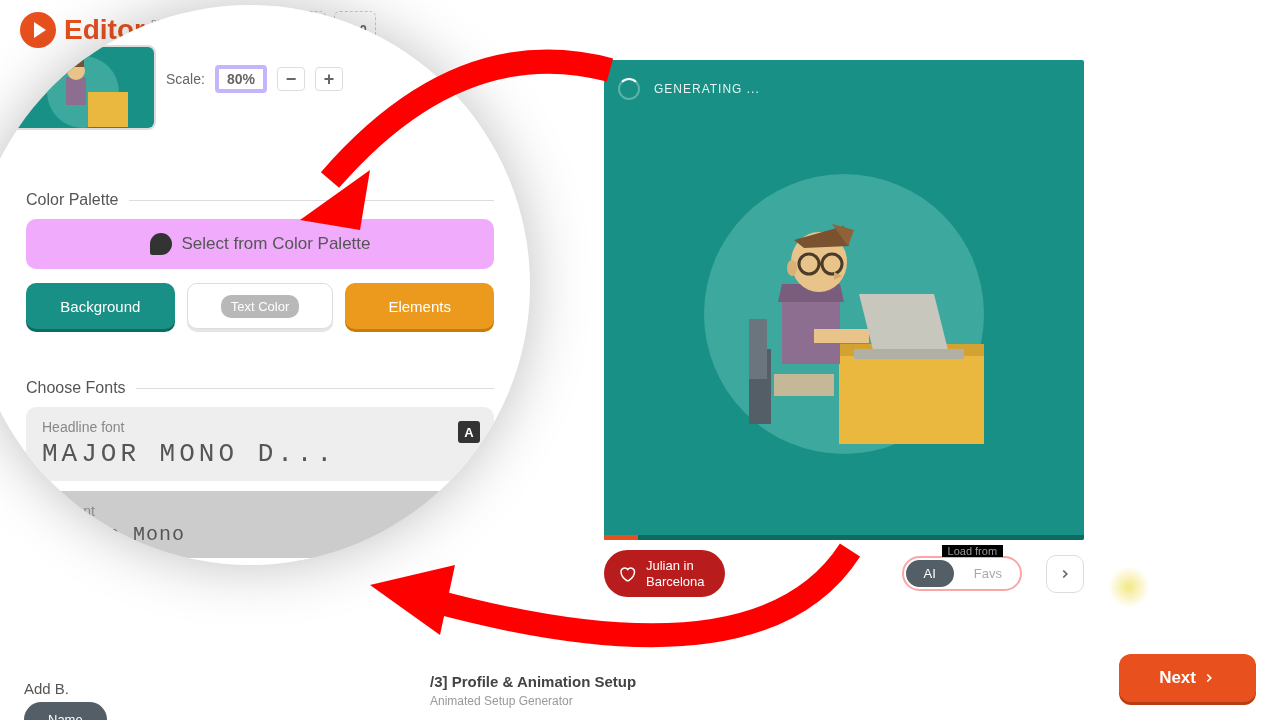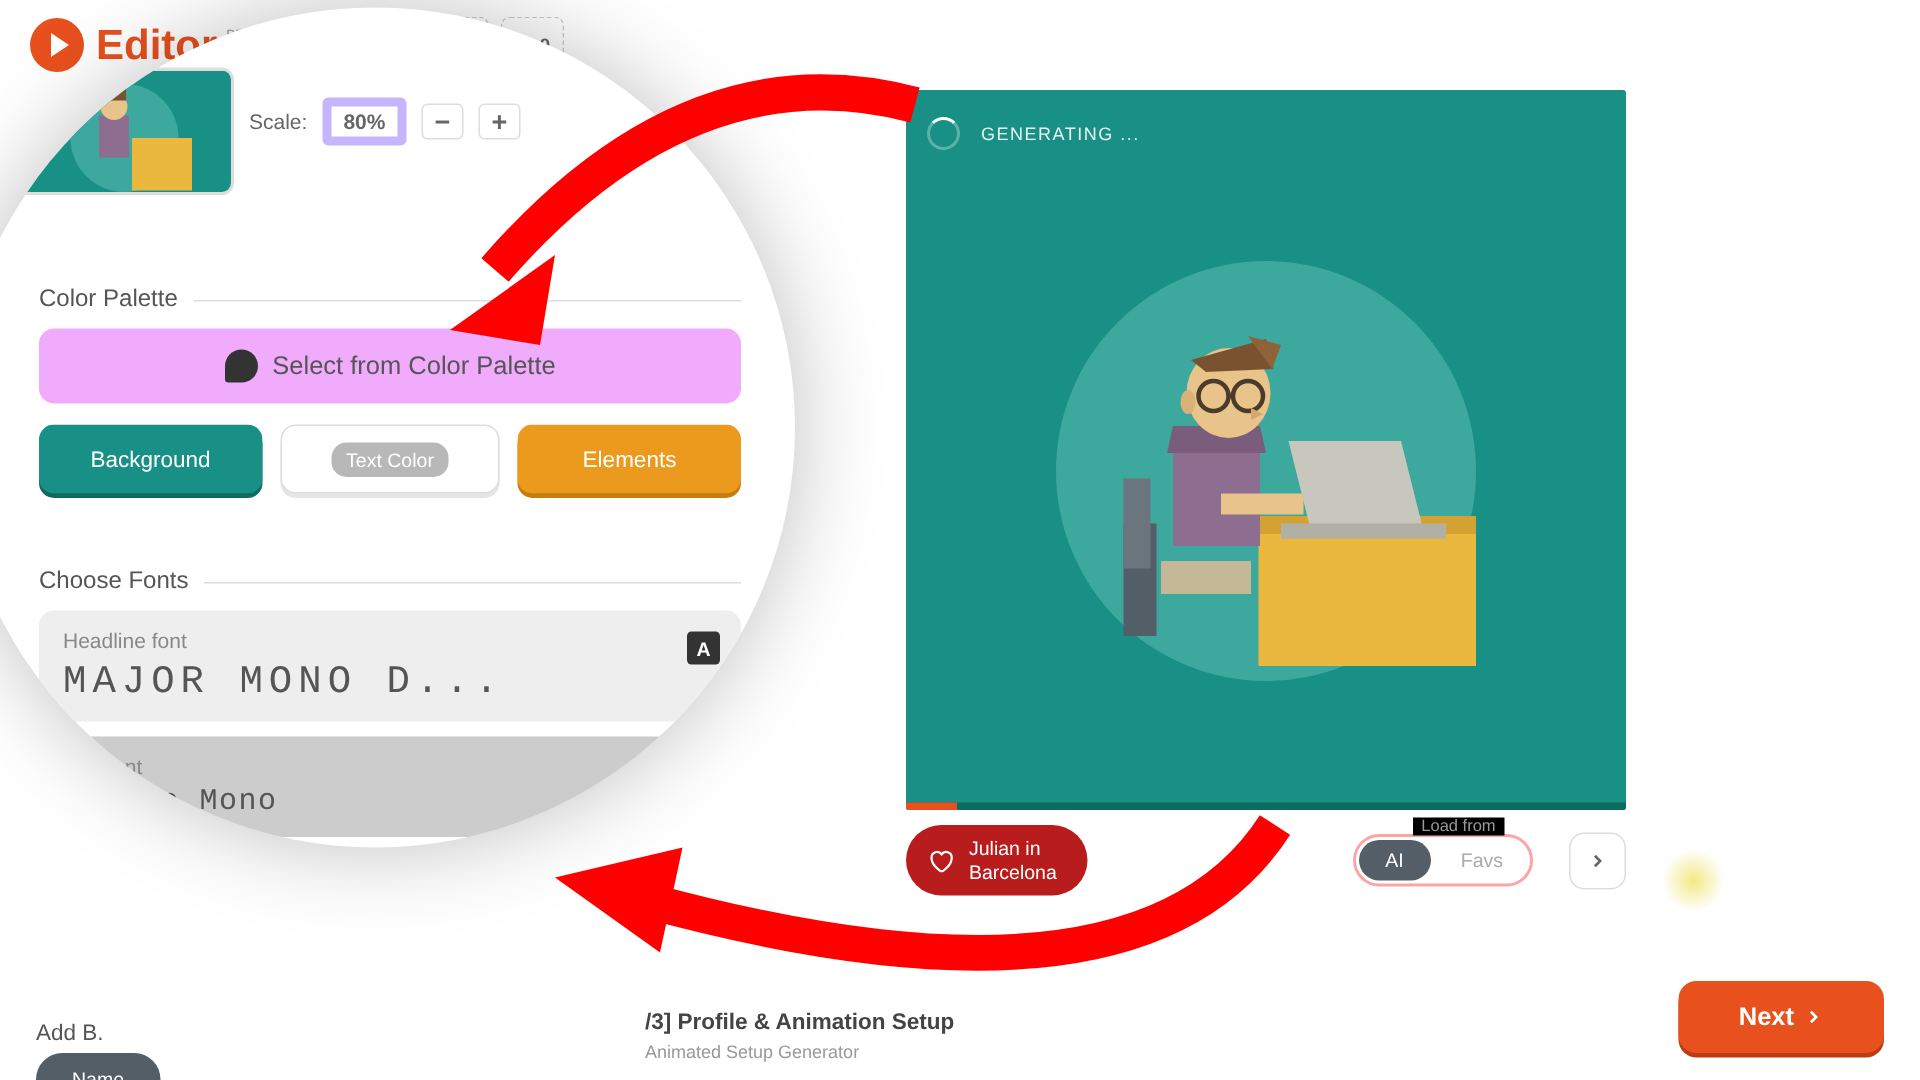--- a/index.html
+++ b/index.html
@@ -11,21 +11,21 @@
 .logo-icon::before { content: ''; width: 0; height: 0; border-left: 12px solid #fff; border-top: 8px solid transparent; border-bottom: 8px solid transparent; margin-left: 3px; }
 .logo-text { font-size: 28px; font-weight: 700; color: #E8501E; }
 .beta { font-size: 9px; color: #999; margin-left: -2px; margin-top: -14px; }
 .aspect-ratios { display: flex; gap: 8px; margin-left: 60px; }
 .ratio-btn { width: 42px; height: 38px; border: 1px dashed #ccc; border-radius: 6px; background: #fff; display: flex; align-items: center; justify-content: center; font-size: 12px; color: #666; font-weight: 600; cursor: pointer; }
 .ratio-btn.active { border: 1.5px solid #333; }
 
 .magnified { position: absolute; left: -30px; top: 5px; width: 560px; height: 560px; border-radius: 50%; background: #fff; box-shadow: 0 0 60px rgba(0,0,0,0.25); overflow: hidden; z-index: 10; padding: 56px 36px 36px 56px; }
 .magnified .thumb { position: absolute; top: 40px; left: 36px; width: 150px; height: 85px; border-radius: 8px; overflow: hidden; border: 2px solid #ddd; }
 .magnified .scale-row { position: absolute; top: 60px; left: 196px; display: flex; align-items: center; gap: 10px; font-size: 14px; color: #666; }
-.magnified .scale-row .pct { border: 6px solid #c4b5fd; border-radius: 4px; padding: 2px 8px; font-weight: 600; }
+.magnified .scale-row .pct { border: 4px solid #c4b5fd; border-radius: 4px; padding: 2px 8px; font-weight: 600; }
 .magnified .scale-row .btn { border: 1px solid #ddd; border-radius: 4px; width: 28px; height: 24px; display: flex; align-items: center; justify-content: center; font-size: 18px; font-weight: bold; color: #666; cursor: pointer; }
 .section-title { font-size: 16px; color: #555; margin: 18px 0 10px; display: flex; align-items: center; gap: 10px; }
 .section-title::after { content: ''; flex: 1; height: 1px; background: #ddd; }
 .palette-btn { width: 100%; background: #f0abfc; border-radius: 10px; padding: 14px; display: flex; align-items: center; justify-content: center; gap: 10px; font-size: 17px; color: #555; cursor: pointer; }
 .palette-icon { width: 22px; height: 22px; background: #333; border-radius: 50% 50% 50% 10%; position: relative; }
 .color-chips { display: flex; gap: 12px; margin-top: 14px; }
 .chip { flex: 1; height: 46px; border-radius: 10px; display: flex; align-items: center; justify-content: center; font-size: 15px; cursor: pointer; border: 2px solid transparent; }
 .chip.bg { background: #189085; color: #fff; box-shadow: 0 3px 0 #0d6b62; }
 .chip.txt { background: #fff; border: 1px solid #ddd; box-shadow: 0 3px 0 #e5e5e5; text-align: right; }
 .chip.txt span { background: #b8b8b8; color: #fff; padding: 4px 10px; border-radius: 10px; font-size: 13px; }

